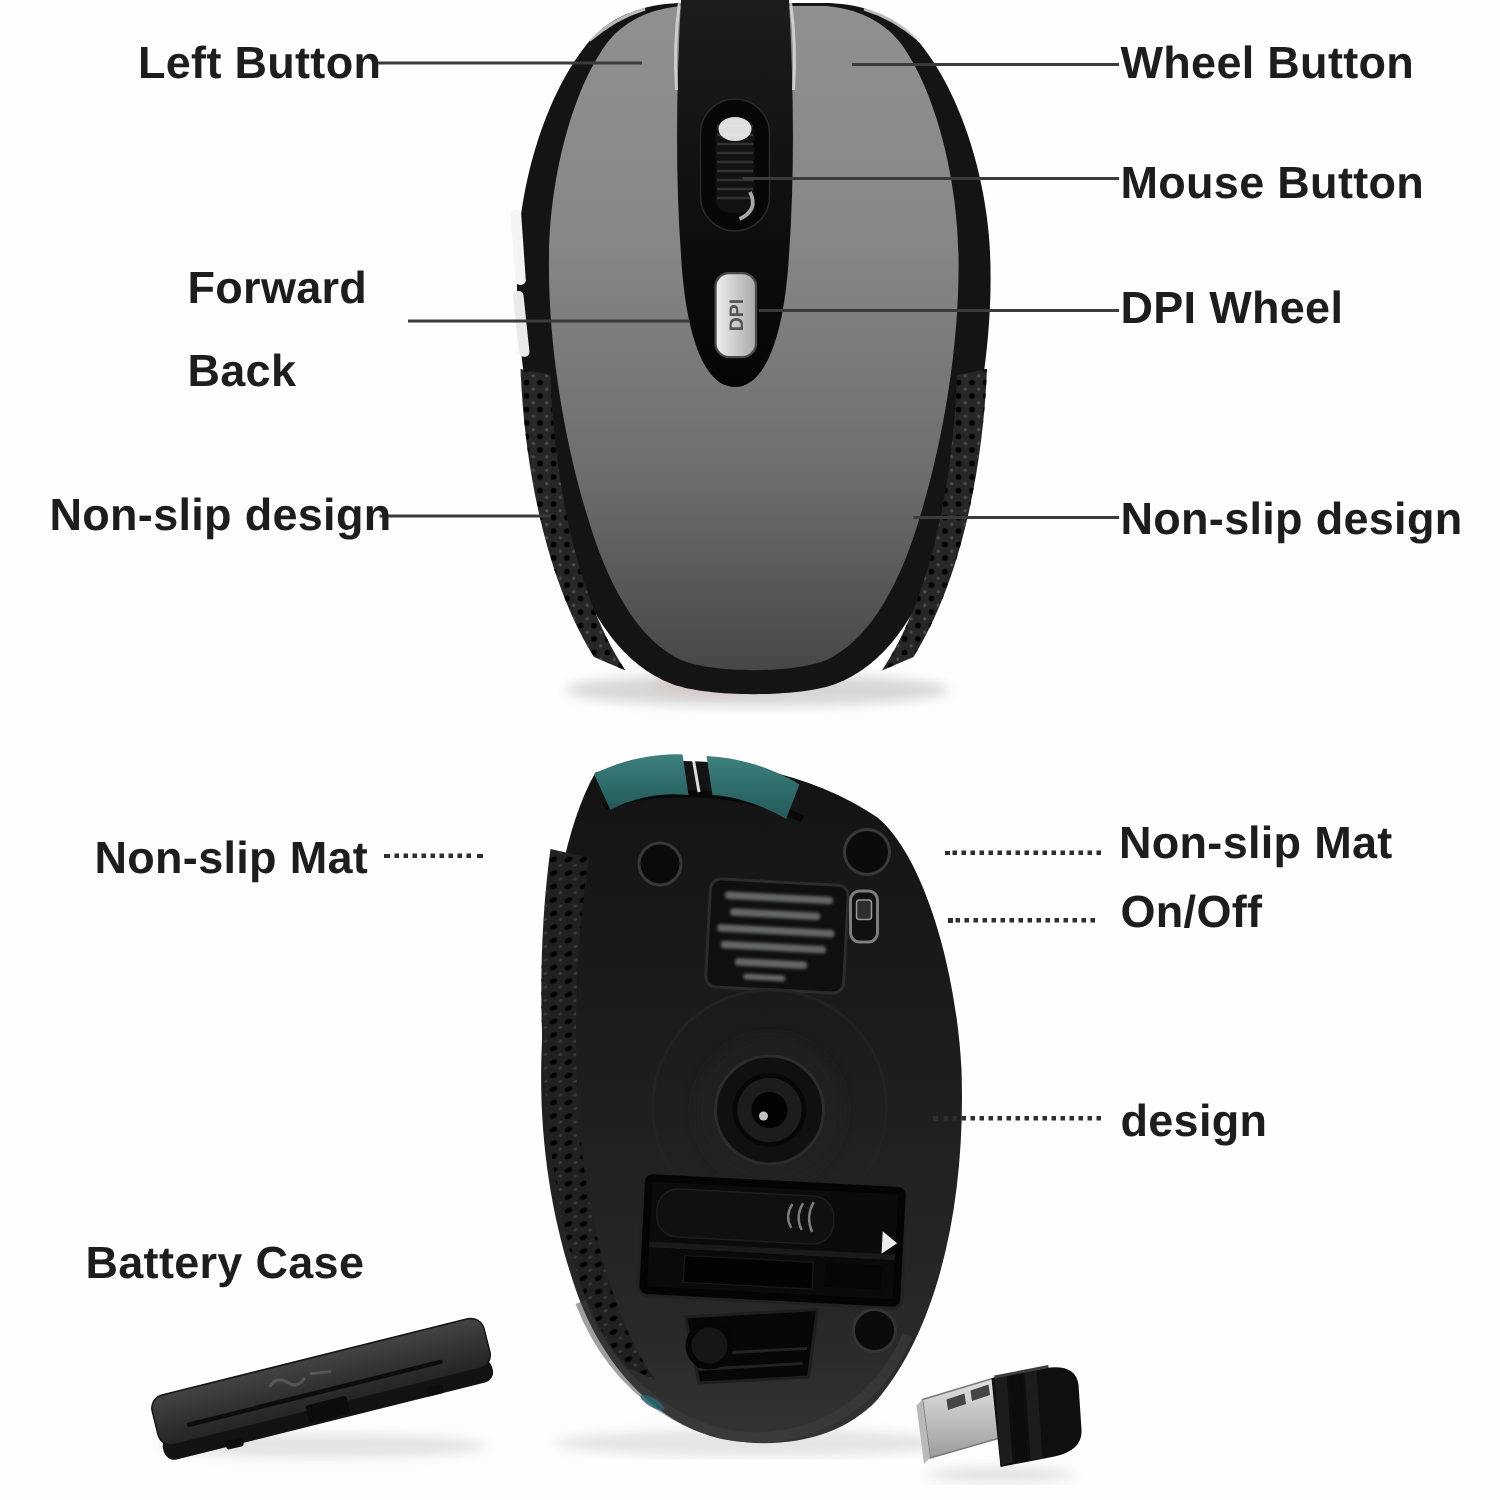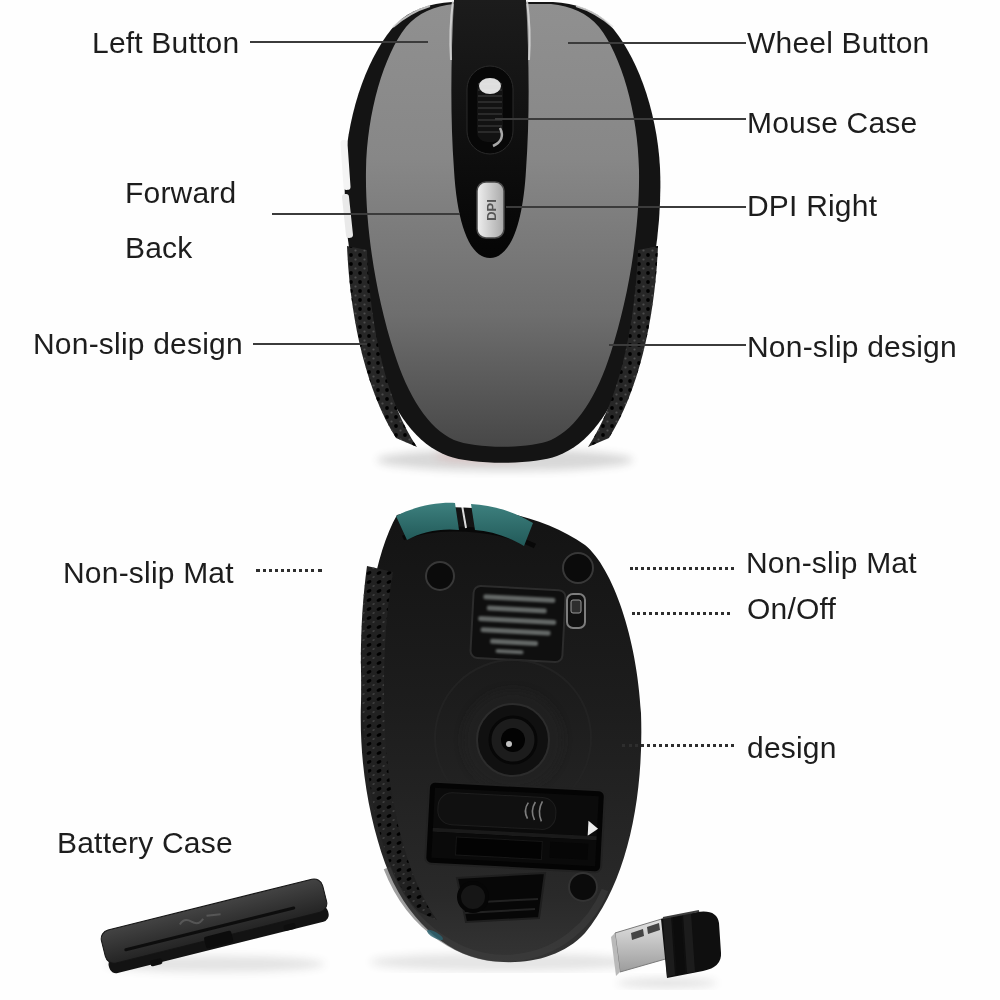--- a/index.html
+++ b/index.html
@@ -1,18 +1,18 @@
 <!DOCTYPE html>
 <html><head>
 <meta charset="utf-8">
 <style>
   html,body{margin:0;padding:0;background:#ffffff;}
   .canvas{position:relative;width:1000px;height:1000px;background:#fefefe;overflow:hidden;
           font-family:"Liberation Sans", sans-serif;}
-  .lbl{position:absolute;font-size:30px;line-height:1.16;color:#1d1d1d;white-space:nowrap;letter-spacing:.2px;}
+  .lbl{position:absolute;font-size:30px;line-height:1.16;color:#1d1d1d;white-space:nowrap;letter-spacing:.2px;font-weight:bold;}
   .lbl.two span{display:block;}
   .line{position:absolute;height:0;border-top:2px solid #3b3b3b;}
   .dots{position:absolute;height:0;border-top:3px dotted #2e2e2e;}
   svg{position:absolute;display:block;}
 </style>
 </head>
 <body>
 
 <div class="canvas">
 
@@ -217,26 +217,26 @@
   <div class="line" style="left:253px;top:343px;width:114px"></div>
   <div class="line" style="left:609px;top:344px;width:137px"></div>
 
   <div class="dots" style="left:256px;top:569px;width:66px"></div>
   <div class="dots" style="left:630px;top:567px;width:104px"></div>
   <div class="dots" style="left:632px;top:612px;width:98px"></div>
   <div class="dots" style="left:622px;top:744px;width:112px"></div>
 
   <div class="lbl" style="left:92px;top:26px">Left Button</div>
   <div class="lbl" style="left:747px;top:26px">Wheel Button</div>
-  <div class="lbl" style="left:747px;top:106px">Mouse Case</div>
+  <div class="lbl" style="left:747px;top:106px">Mouse Button</div>
   <div class="lbl two" style="left:125px;top:176px">
     <span>Forward</span>
     <span style="margin-top:20px">Back</span>
   </div>
-  <div class="lbl" style="left:747px;top:189px">DPI Right</div>
+  <div class="lbl" style="left:747px;top:189px">DPI Wheel</div>
   <div class="lbl" style="left:33px;top:327px">Non-slip design</div>
   <div class="lbl" style="left:747px;top:330px">Non-slip design</div>
   <div class="lbl" style="left:63px;top:556px">Non-slip Mat</div>
   <div class="lbl" style="left:746px;top:546px">Non-slip Mat</div>
   <div class="lbl" style="left:747px;top:592px">On/Off</div>
   <div class="lbl" style="left:747px;top:731px">design</div>
   <div class="lbl" style="left:57px;top:826px">Battery Case</div>
 
 </div>
 

